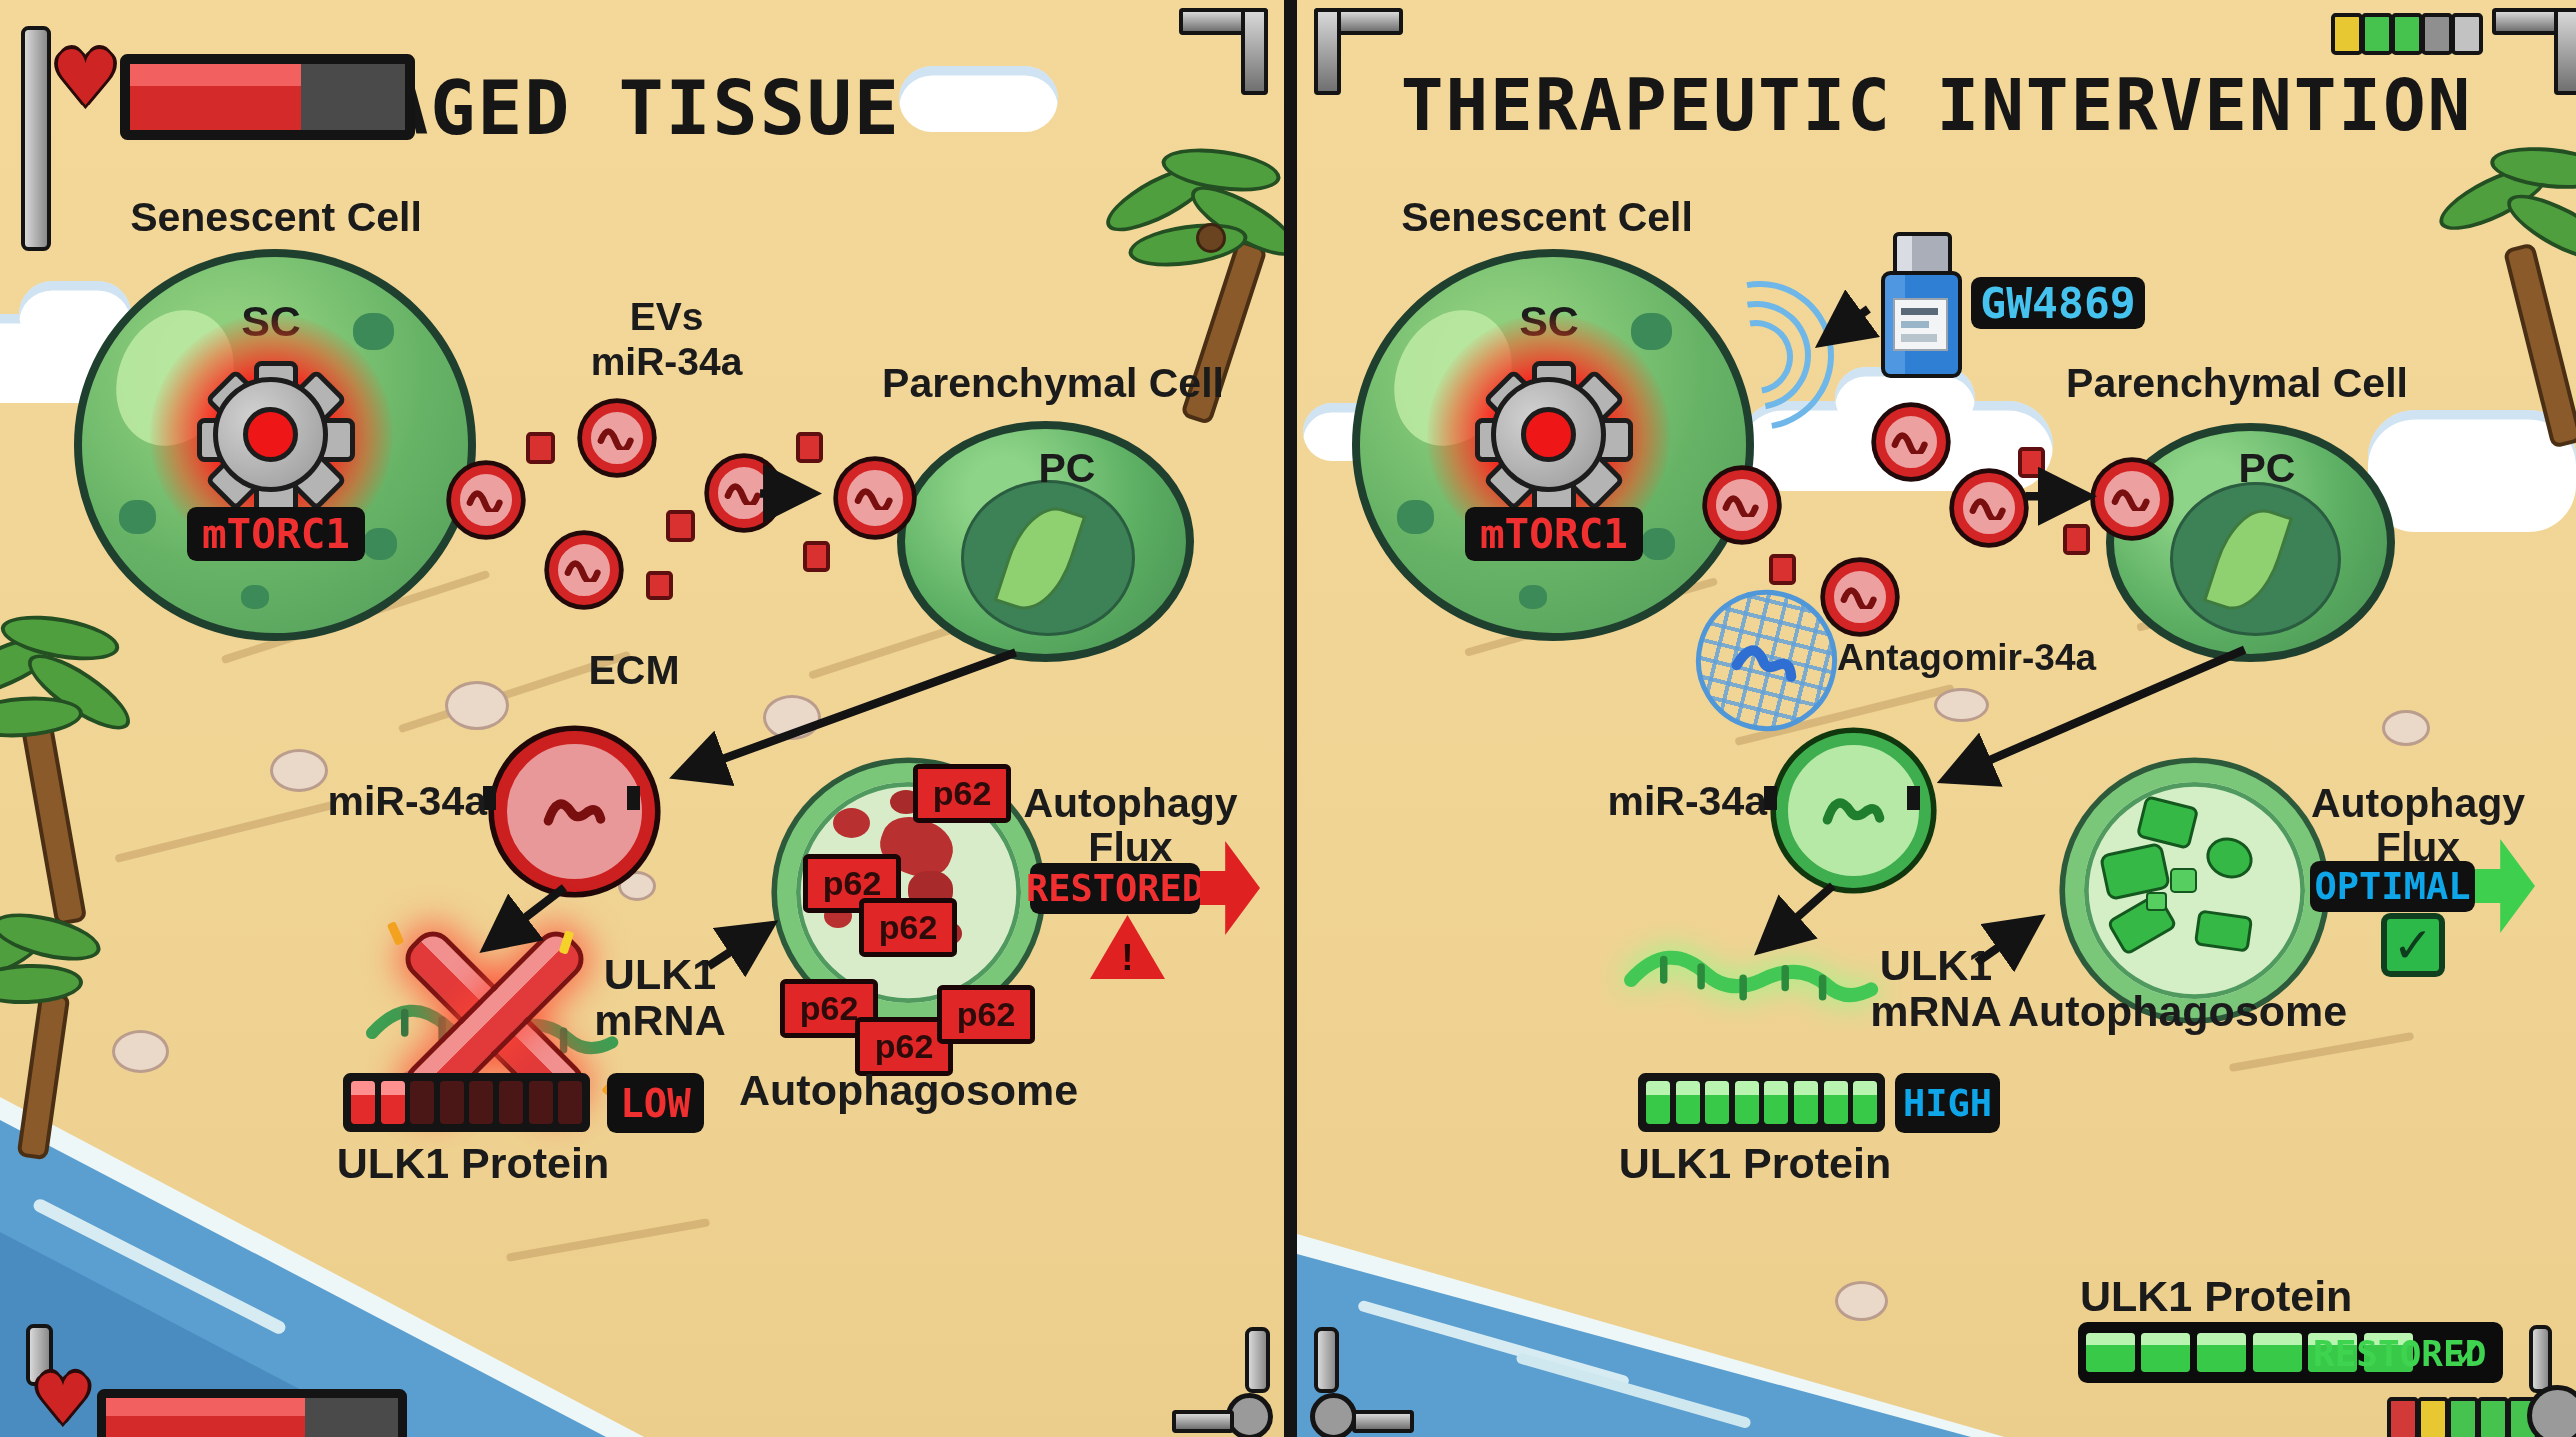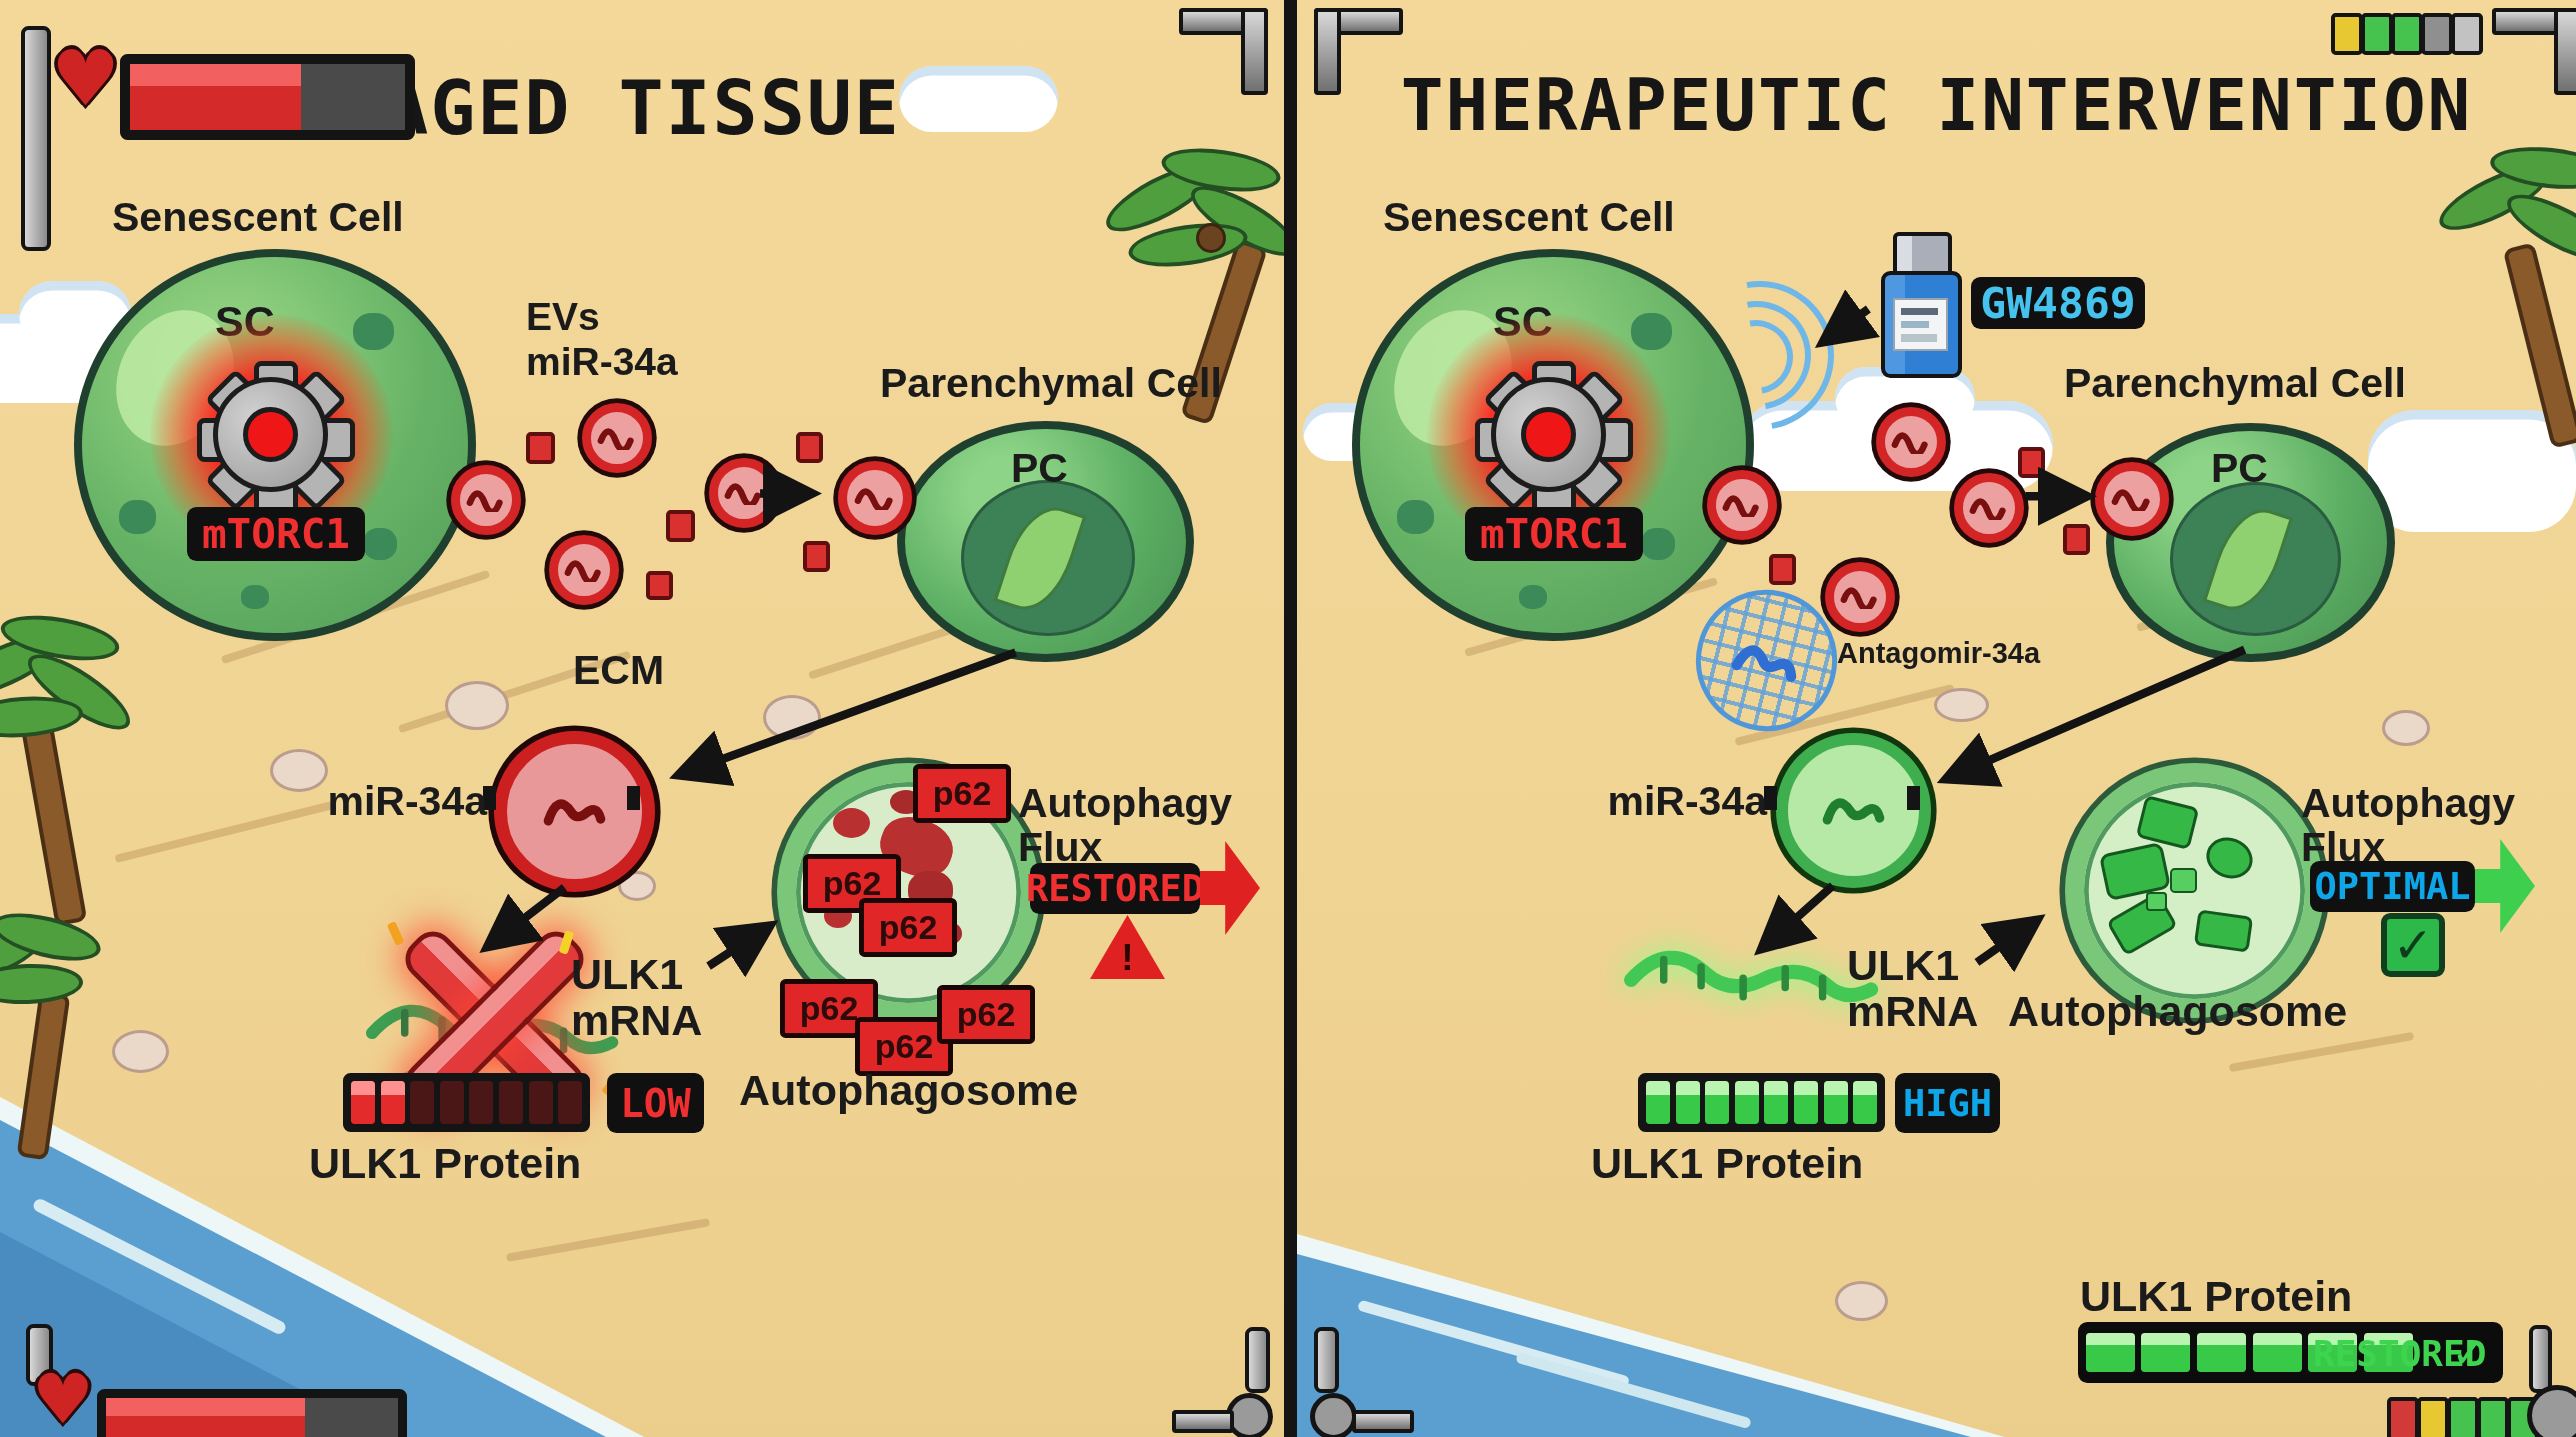--- a/index.html
+++ b/index.html
@@ -1,20 +1,20 @@
 <!DOCTYPE html>
 <html style="font-size:15px"><head>
 <meta charset="utf-8">
 <style>
   html,body{margin:0;padding:0;background:#888;}
   #stage{position:relative;width:2576px;height:1438px;overflow:hidden;
          background:linear-gradient(180deg,#f3d89a 0%,#f0d494 60%,#ecce8c 100%);
          font-family:"Liberation Sans",sans-serif;}
   .abs{position:absolute;}
-  .lbl{position:absolute;font-family:"Liberation Sans",sans-serif;font-weight:bold;color:#1b1b1b;line-height:1.08;}
+  .lbl{position:absolute;font-family:"Liberation Sans",sans-serif;font-weight:bold;color:#1b1b1b;text-align:center;line-height:1.08;}
   .title{position:absolute;font-family:"DejaVu Sans Mono",monospace;font-weight:bold;color:#161616;text-align:center;letter-spacing:1.9px;}
   .badge{position:absolute;background:#101010;border-radius:9.4px;display:flex;align-items:center;justify-content:center;
          font-family:"DejaVu Sans Mono",monospace;font-weight:bold;}
   .badge.red{color:#f03030}.badge.green{color:#0ea5e9}.badge.cyan{color:#45c3ee}
   .cell{position:absolute;border-radius:50%;border:8.4px solid #20402f;
         background:radial-gradient(circle at 38% 30%, #8ecf7e 0 16%, #67b366 55%, #4f9b58 100%);}
   .spot{position:absolute;background:#3c8a58;border-radius:45%;}
   .hl{position:absolute;background:rgba(190,235,165,.85);border-radius:50%;}
   .glow{position:absolute;border-radius:50%;
         background:radial-gradient(circle, rgba(255,25,25,.95) 0 32%, rgba(255,70,30,.5) 56%, rgba(255,80,30,0) 72%);}
@@ -338,21 +338,21 @@
       <svg width="43" height="24" viewBox="0 0 46 26">
         <path d="M4,16 q8,-20 17,0 t17,0" stroke="#7a0f0f" stroke-width="7" fill="none" stroke-linecap="round"></path>
       </svg>
     </div>
 
   <div class="netball" style="left:1696px;top:590px;width:131px;height:131px">
     <svg width="75" height="52" viewBox="0 0 80 56">
         <path d="M10,40 q10,-32 26,-12 q6,10 16,2 q12,-10 18,8" stroke="#2f6fd4" stroke-width="11" fill="none" stroke-linecap="round"></path>
       </svg>
   </div>
-  <div class="lbl" style="left:1837px;top:638px;width:281px;font-size:29px;text-align:left">Antagomir-34a</div>
+  <div class="lbl" style="left:1837px;top:638px;width:281px;font-size:37px;text-align:left">Antagomir-34a</div>
   <div class="abs" style="left:1776px;top:733px;width:131px;height:131px;border-radius:50%;background:#b6e8a6;border:12px solid #3fae4f;box-shadow:0 0 0 5.6px #11370f;display:flex;align-items:center;justify-content:center">
     <svg width="71" height="49" viewBox="0 0 76 52">
         <path d="M10,36 q10,-30 24,-10 q6,10 16,2 q12,-10 16,6" stroke="#1f7f2f" stroke-width="10" fill="none" stroke-linecap="round"></path>
       </svg>
   </div>
   <div class="abs" style="left:1764px;top:786px;width:13px;height:24px;background:#141414"></div>
   <div class="abs" style="left:1907px;top:786px;width:13px;height:24px;background:#141414"></div>
   <div class="lbl" style="left:1580px;top:779px;width:187px;font-size:41px;text-align:right">miR-34a</div>
 
   <div class="abs" style="left:1617px;top:922px;filter:drop-shadow(0 0 15px #86ff86)">

